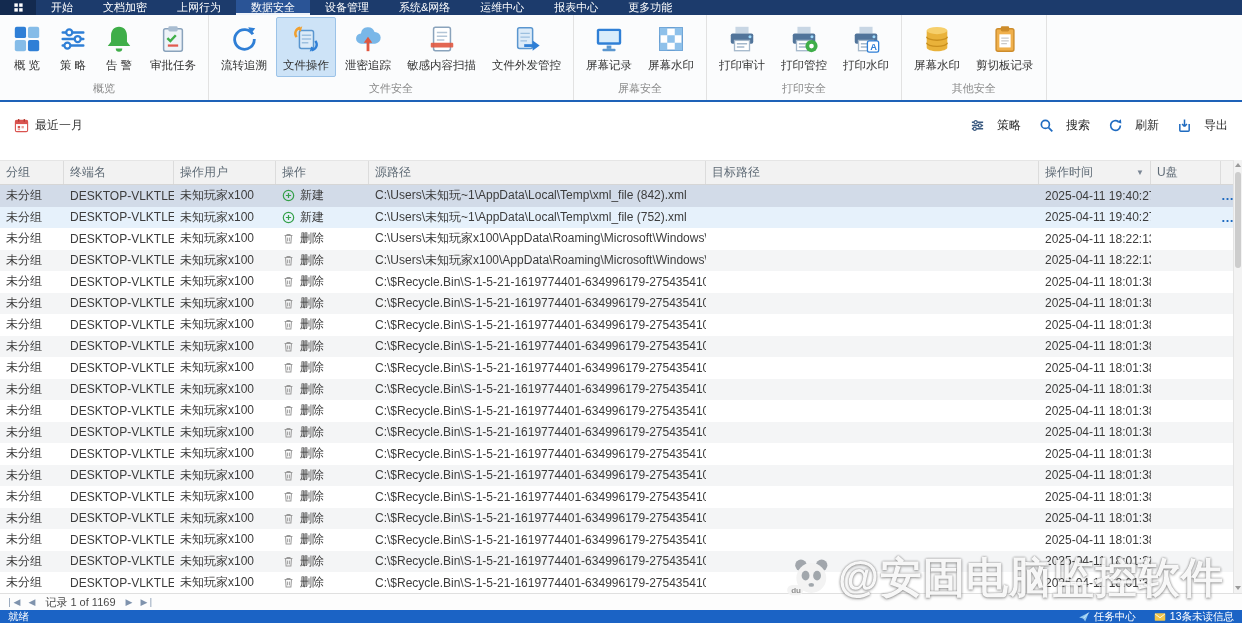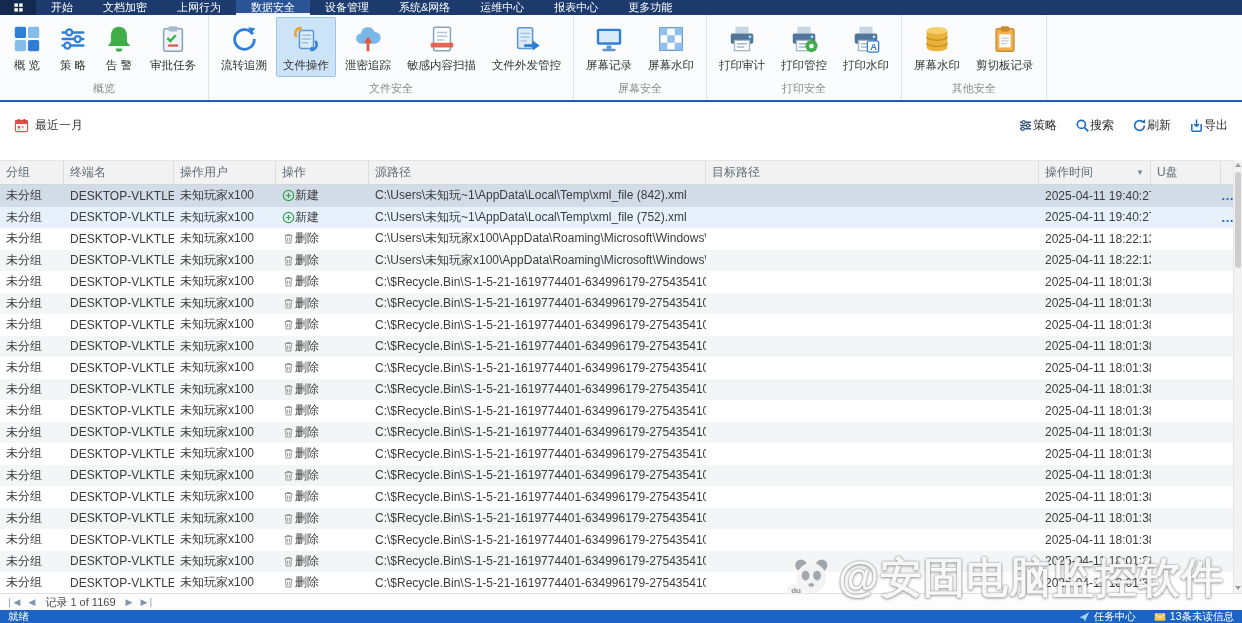--- a/index.html
+++ b/index.html
@@ -22,36 +22,36 @@
   .ribbon-btn { display:flex; flex-direction:column; align-items:center; gap:4px; padding:6px 6px 3px; font-size:11.5px; color:#333; border:1px solid transparent; border-radius:2px; cursor:pointer; white-space:nowrap; }
   .ribbon-btn.active { background:#cde3f7; border-color:#9cc3e8; }
   .ribbon-btn .icon svg { width:30px; height:30px; }
   .group-label { text-align:center; font-size:11px; color:#8a8a8a; padding:2px 0 4px; }
 
   
   .toolbar { position:absolute; top:102px; left:0; right:0; height:46px; background:#fff; display:flex; align-items:center; justify-content:space-between; padding:0 14px; }
   .date-filter { display:flex; align-items:center; gap:6px; font-size:12px; color:#333; cursor:pointer; }
   .date-filter .icon svg { width:15px; height:15px; }
   .toolbar-actions { display:flex; align-items:center; gap:18px; }
-  .t-action { display:flex; align-items:center; gap:0; font-size:12px; color:#2b2b2b; cursor:pointer; }
+  .t-action { display:flex; align-items:center; gap:12px; font-size:12px; color:#2b2b2b; cursor:pointer; }
   .t-action .icon svg { width:15px; height:15px; }
 
   
   .table-area { position:absolute; top:148px; left:0; right:0; bottom:30px; overflow:hidden;margin-top:12px; }
   .thead { display:flex; height:25px; background:#f2f2f2; border-top:1px solid #e5e5e5; border-bottom:1px solid #d6d6d6; font-size:12px; color:#5f6b76; }
   .th { display:flex; align-items:center; padding:0 6px; border-right:1px solid #dcdcdc; overflow:hidden; white-space:nowrap; cursor:pointer; }
   .th .sort { margin-left:auto; font-size:8px; color:#7a8694; padding-left:4px; }
   .th.fill { flex:1; border-right:none; }
   .tbody { position:relative; }
   .trow { display:flex; height:21.5px; align-items:center; font-size:12px; color:#3c3c3c; background:#fff; cursor:default; }
   .trow.alt { background:#f4f5f6; }
   .trow.sel { background:#d2dbe8; }
   .trow.hov { background:#e6f1fb; }
   .td { padding:0 6px; white-space:nowrap; overflow:hidden; height:100%; display:flex; align-items:center; }
-  .td.opcell { }
+  .td.opcell { gap:5px; }
   .td.opcell .icon svg { width:13px; height:13px; }
   .td.more { padding:0 2px; color:#1f6bc0; font-weight:bold; font-size:13px; justify-content:center; cursor:pointer; letter-spacing:1px; }
 
   
   .vscroll { position:absolute; top:0; right:0; bottom:0; width:9px; background:#f3f3f3; border-left:1px solid #e4e4e4; }
   .vs-btn { position:absolute; left:0; width:8px; height:10px; display:flex; align-items:center; justify-content:center; cursor:pointer; }
   .vs-up { top:0; } .vs-down { bottom:0; }
   .tri-up { width:0; height:0; border-left:3px solid transparent; border-right:3px solid transparent; border-bottom:4px solid #9a9a9a; }
   .tri-down { width:0; height:0; border-left:3px solid transparent; border-right:3px solid transparent; border-top:4px solid #9a9a9a; }
   .vs-thumb { position:absolute; top:12px; left:1px; width:6px; height:96px; background:#cdcdcd; border-radius:3px; cursor:pointer; }

